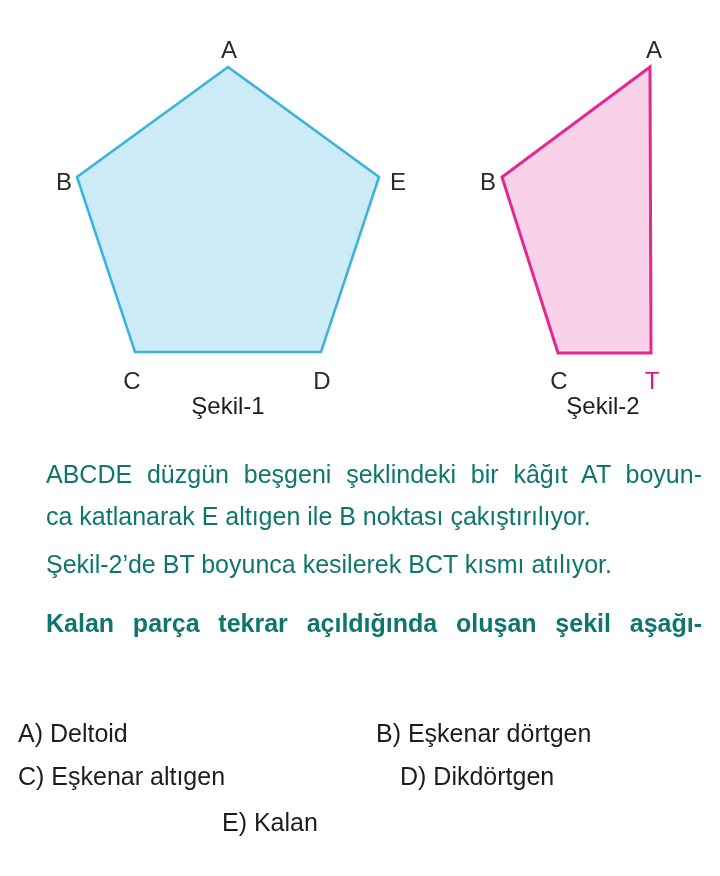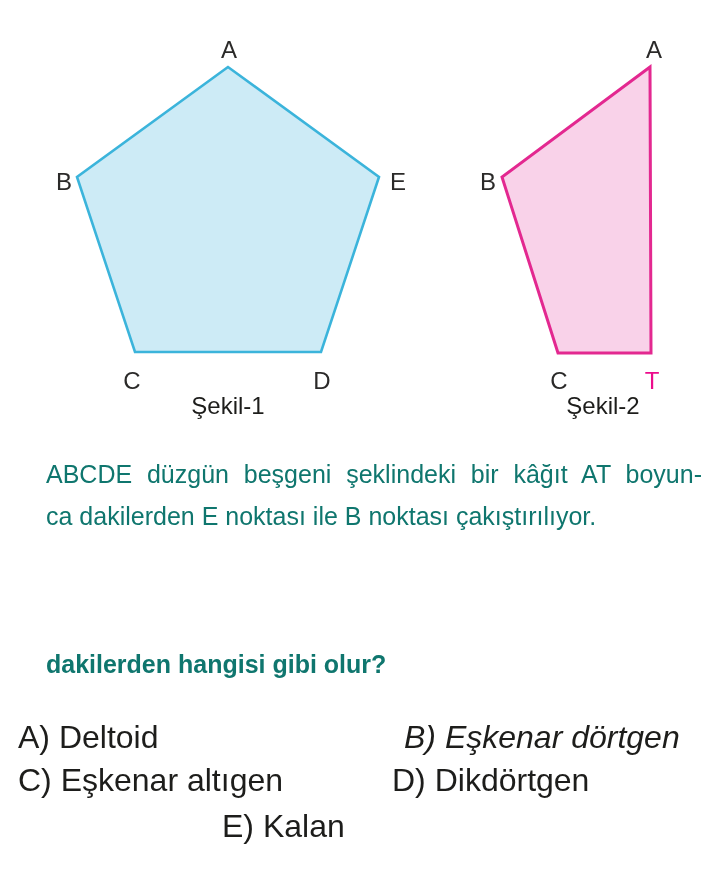--- a/index.html
+++ b/index.html
@@ -41,21 +41,21 @@
     margin-left: 28px;
   }
   .justify {
     white-space: normal;
     text-align: justify;
     text-align-last: justify;
   }
   .bold { font-weight: bold; }
   .opt {
     position: absolute;
-    font-size: 32px;
+    font-size: 25px;
     color: #1d1d1b;
     white-space: nowrap;
   }
 </style>
 </head>
 <body>
 
 <div class="page">
 
   <svg class="figures" width="720" height="430" viewBox="0 0 720 430">
@@ -74,24 +74,25 @@
       <polygon points="650,67 502,177 558,353 651,353" stroke-width="3" stroke-linejoin="miter" fill="#f9d2e9"></polygon>
       <text class="vlabel" x="654" y="58" text-anchor="middle" stroke="none">A</text>
       <text class="vlabel" x="496" y="190" text-anchor="end" stroke="none">B</text>
       <text class="vlabel" x="559" y="389" text-anchor="middle" stroke="none">C</text>
       <text x="652" y="389" text-anchor="middle" stroke="none" fill="#ec0c8c">T</text>
       <text class="caption" x="603" y="414" text-anchor="middle" stroke="none">Şekil-2</text>
     </g>
   </svg>
 
   <div class="tline justify" style="top:460px;">ABCDE düzgün beşgeni şeklindeki bir kâğıt AT boyun-</div>
-  <div class="tline" style="top:502px;">ca dakilerden E noktası ile B noktası çakıştırılıyor.</div>
-  <div class="tline bold" style="top:650px;">dakilerden hangisi gibi olur?</div>
+  <div class="tline" style="top:502px;">ca katlanarak E altıgen ile B noktası çakıştırılıyor.</div>
+  <div class="tline" style="top:550px;">Şekil-2’de BT boyunca kesilerek BCT kısmı atılıyor.</div>
+  <div class="tline justify bold" style="top:609px;">Kalan parça tekrar açıldığında oluşan şekil aşağı-</div>
 
   <div>
     <span class="opt" style="top:719px; left:18px;">A) Deltoid</span>
-    <span class="opt" style="top:719px; left:404px;font-style:italic;">B) Eşkenar dörtgen</span>
+    <span class="opt" style="top:719px; left:376px;">B) Eşkenar dörtgen</span>
     <span class="opt" style="top:762px; left:18px;">C) Eşkenar altıgen</span>
-    <span class="opt" style="top:762px; left:392px;">D) Dikdörtgen</span>
+    <span class="opt" style="top:762px; left:400px;">D) Dikdörtgen</span>
     <span class="opt" style="top:808px; left:222px;">E) Kalan</span>
   </div>
 
 </div>
 
 </body></html>

